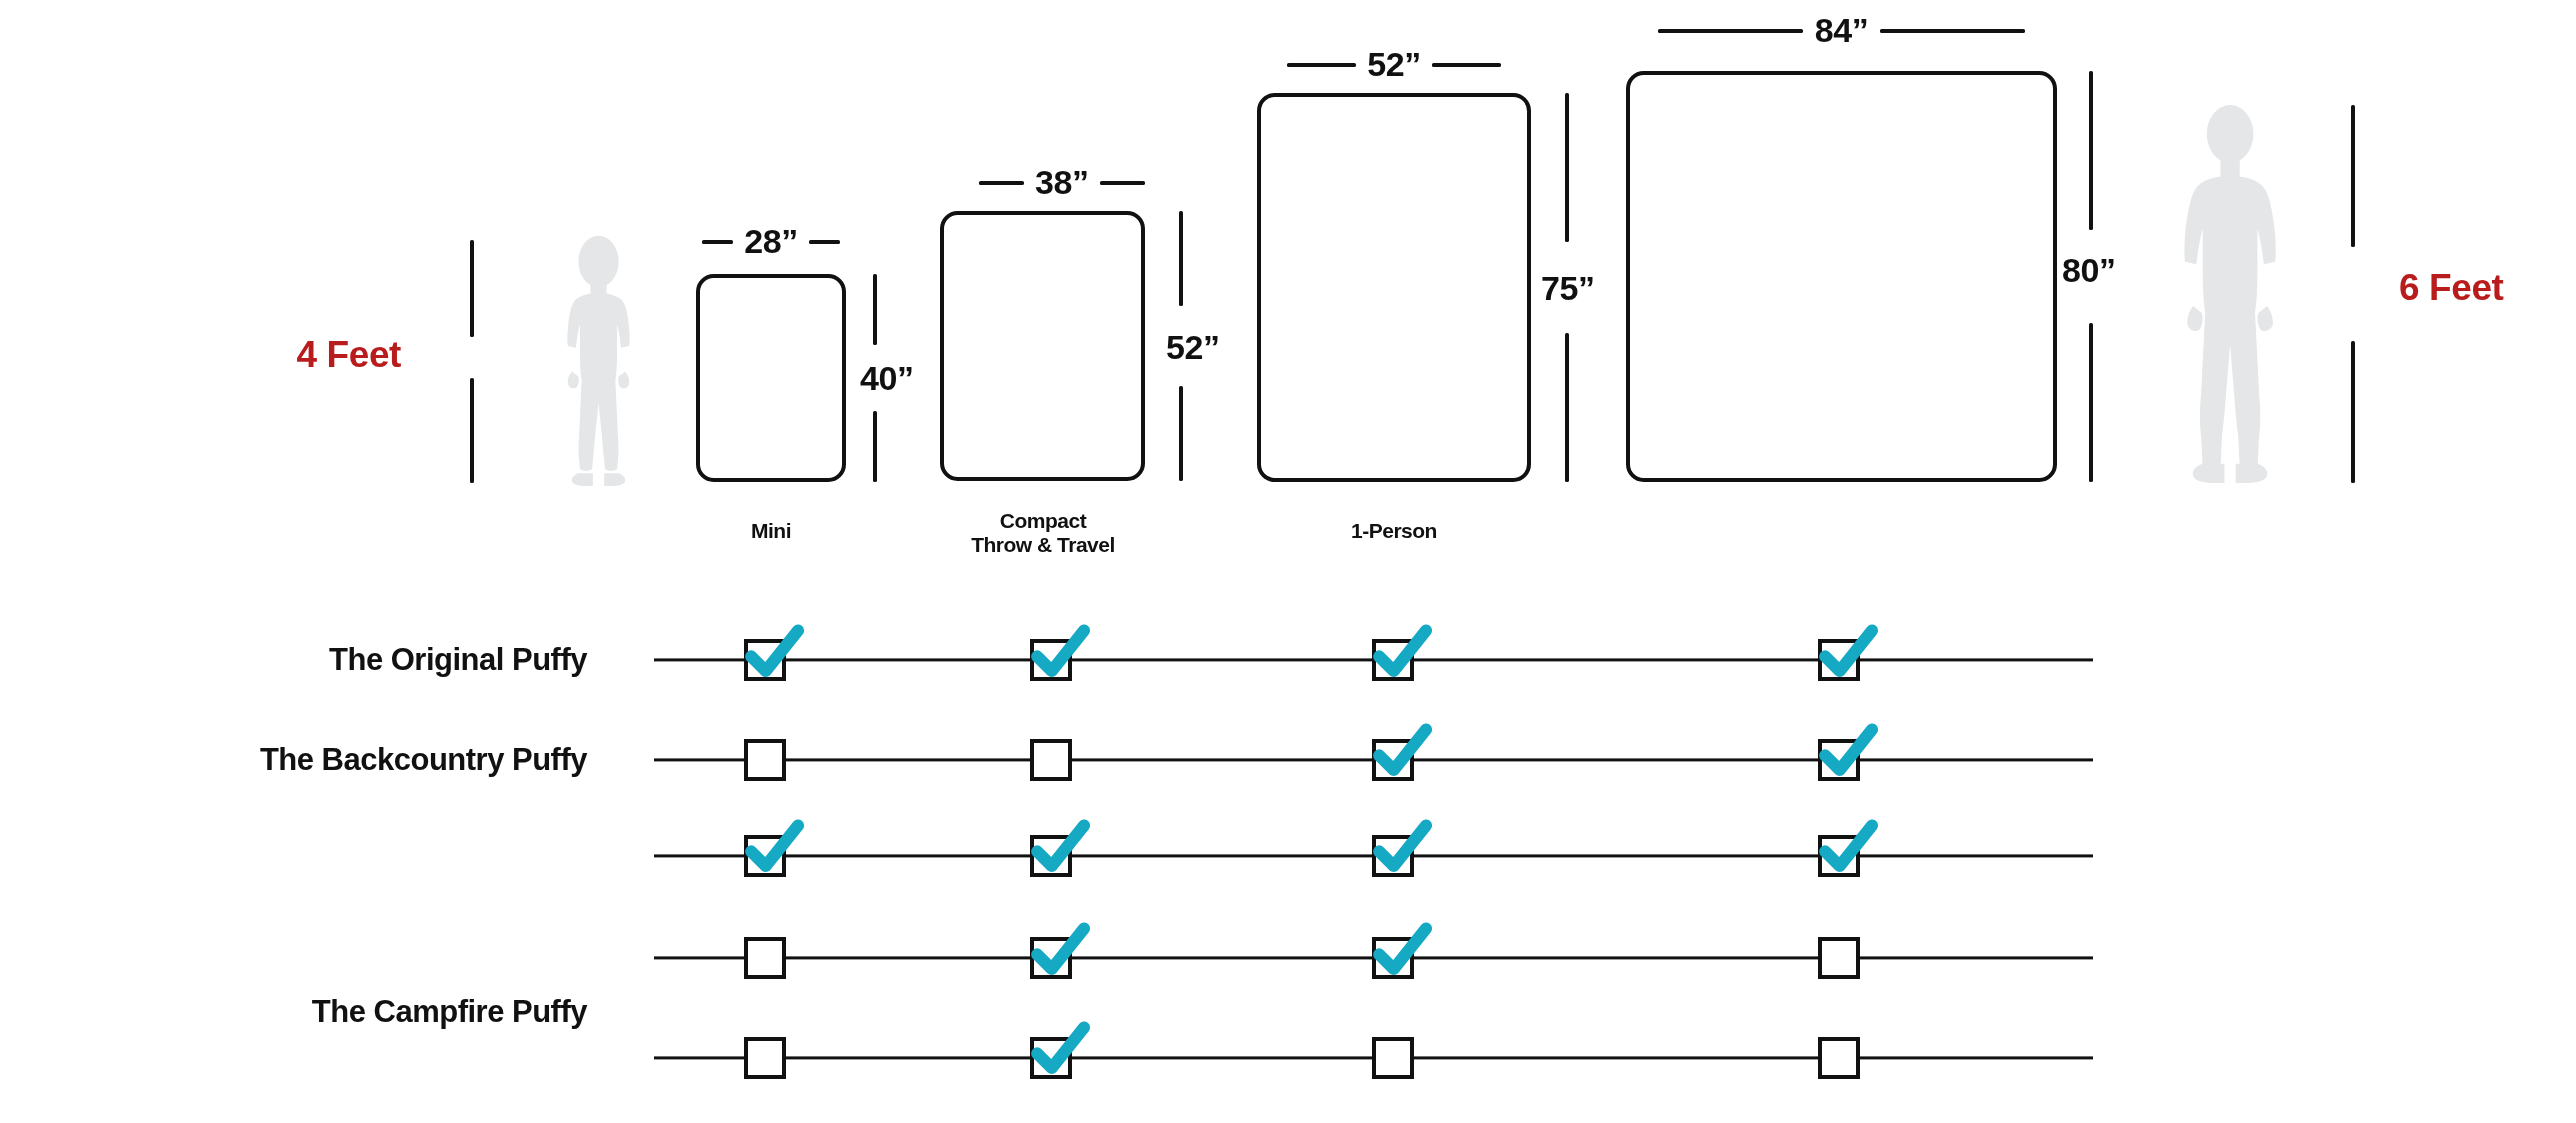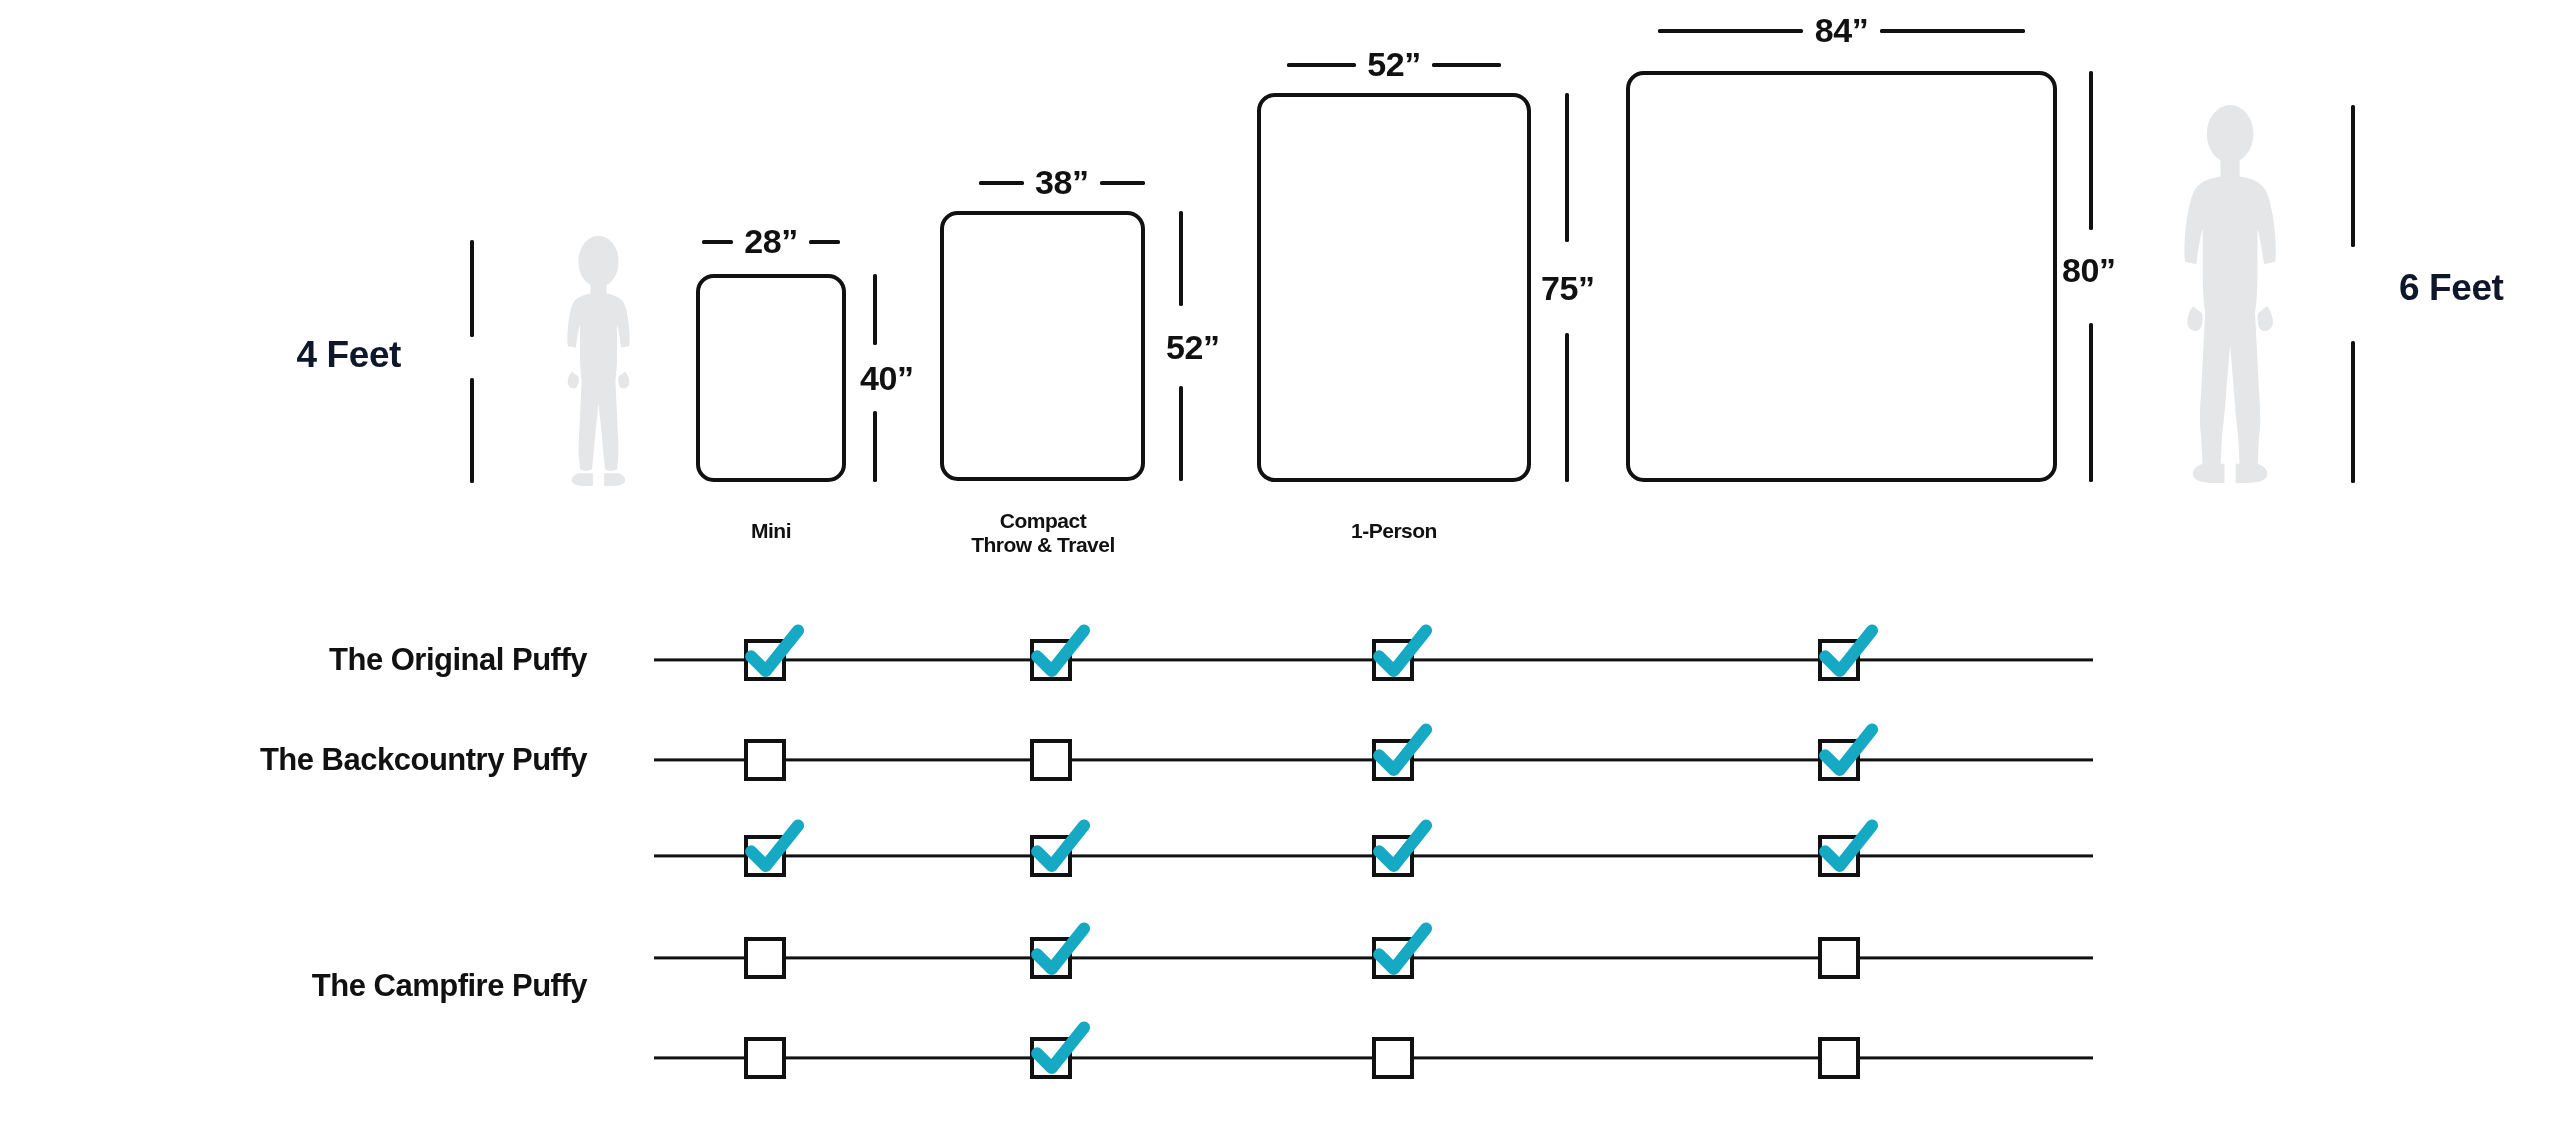--- a/index.html
+++ b/index.html
@@ -6,21 +6,21 @@
   body{width:2576px;height:1124px;position:relative;overflow:hidden;
        font-family:"Liberation Sans","DejaVu Sans",sans-serif;}
   .stage{position:absolute;left:0;top:0;width:2576px;height:1124px;}
 
   
   .figure{position:absolute;}
   .figure svg{display:block;}
 
   .vrule{position:absolute;width:4px;background:#111111;border-radius:1.6px;}
 
-  .heightlabel{position:absolute;font-weight:800;color:#0f172a;
+  .heightlabel{position:absolute;font-weight:800;color:#b91c1c;
                font-size:37px;letter-spacing:-0.4px;white-space:nowrap;}
 
   .blanket{position:absolute;border:4px solid #111111;border-radius:17.7px;
            background:#ffffff;box-sizing:border-box;}
 
   .dimtop{position:absolute;display:flex;align-items:center;gap:11.3px;
           white-space:nowrap;}
   .dimtop .seg{height:4px;background:#111111;border-radius:1.6px;}
   .dimtop .val{font-weight:800;font-size:34px;color:#111111;letter-spacing:-0.4px;}
 
@@ -242,21 +242,21 @@
         <path d="M12 42 L30 60 L70 10" fill="none" stroke="#16A9C4" stroke-width="15" stroke-linecap="round" stroke-linejoin="round"></path>
       </svg>
   </div>
   <div class="cbox" style="left:1839px;top:856px;"></div>
   <div class="check" style="left:1847px;top:849px;">
     <svg viewBox="0 0 78 78" width="63" height="63">
         <path d="M12 42 L30 60 L70 10" fill="none" stroke="#16A9C4" stroke-width="15" stroke-linecap="round" stroke-linejoin="round"></path>
       </svg>
   </div>
 
-  <div class="rowlabel" style="left:32px;top:986px;width:555px;">The Campfire Puffy</div>
+  <div class="rowlabel" style="left:32px;top:1012px;width:555px;">The Campfire Puffy</div>
   <div class="rowline" style="left:654px;top:958px;width:1439px;"></div>
   <div class="cbox" style="left:765px;top:958px;"></div>
   <div class="cbox" style="left:1051px;top:958px;"></div>
   <div class="check" style="left:1059px;top:952px;">
     <svg viewBox="0 0 78 78" width="63" height="63">
         <path d="M12 42 L30 60 L70 10" fill="none" stroke="#16A9C4" stroke-width="15" stroke-linecap="round" stroke-linejoin="round"></path>
       </svg>
   </div>
   <div class="cbox" style="left:1393px;top:958px;"></div>
   <div class="check" style="left:1401px;top:952px;">

